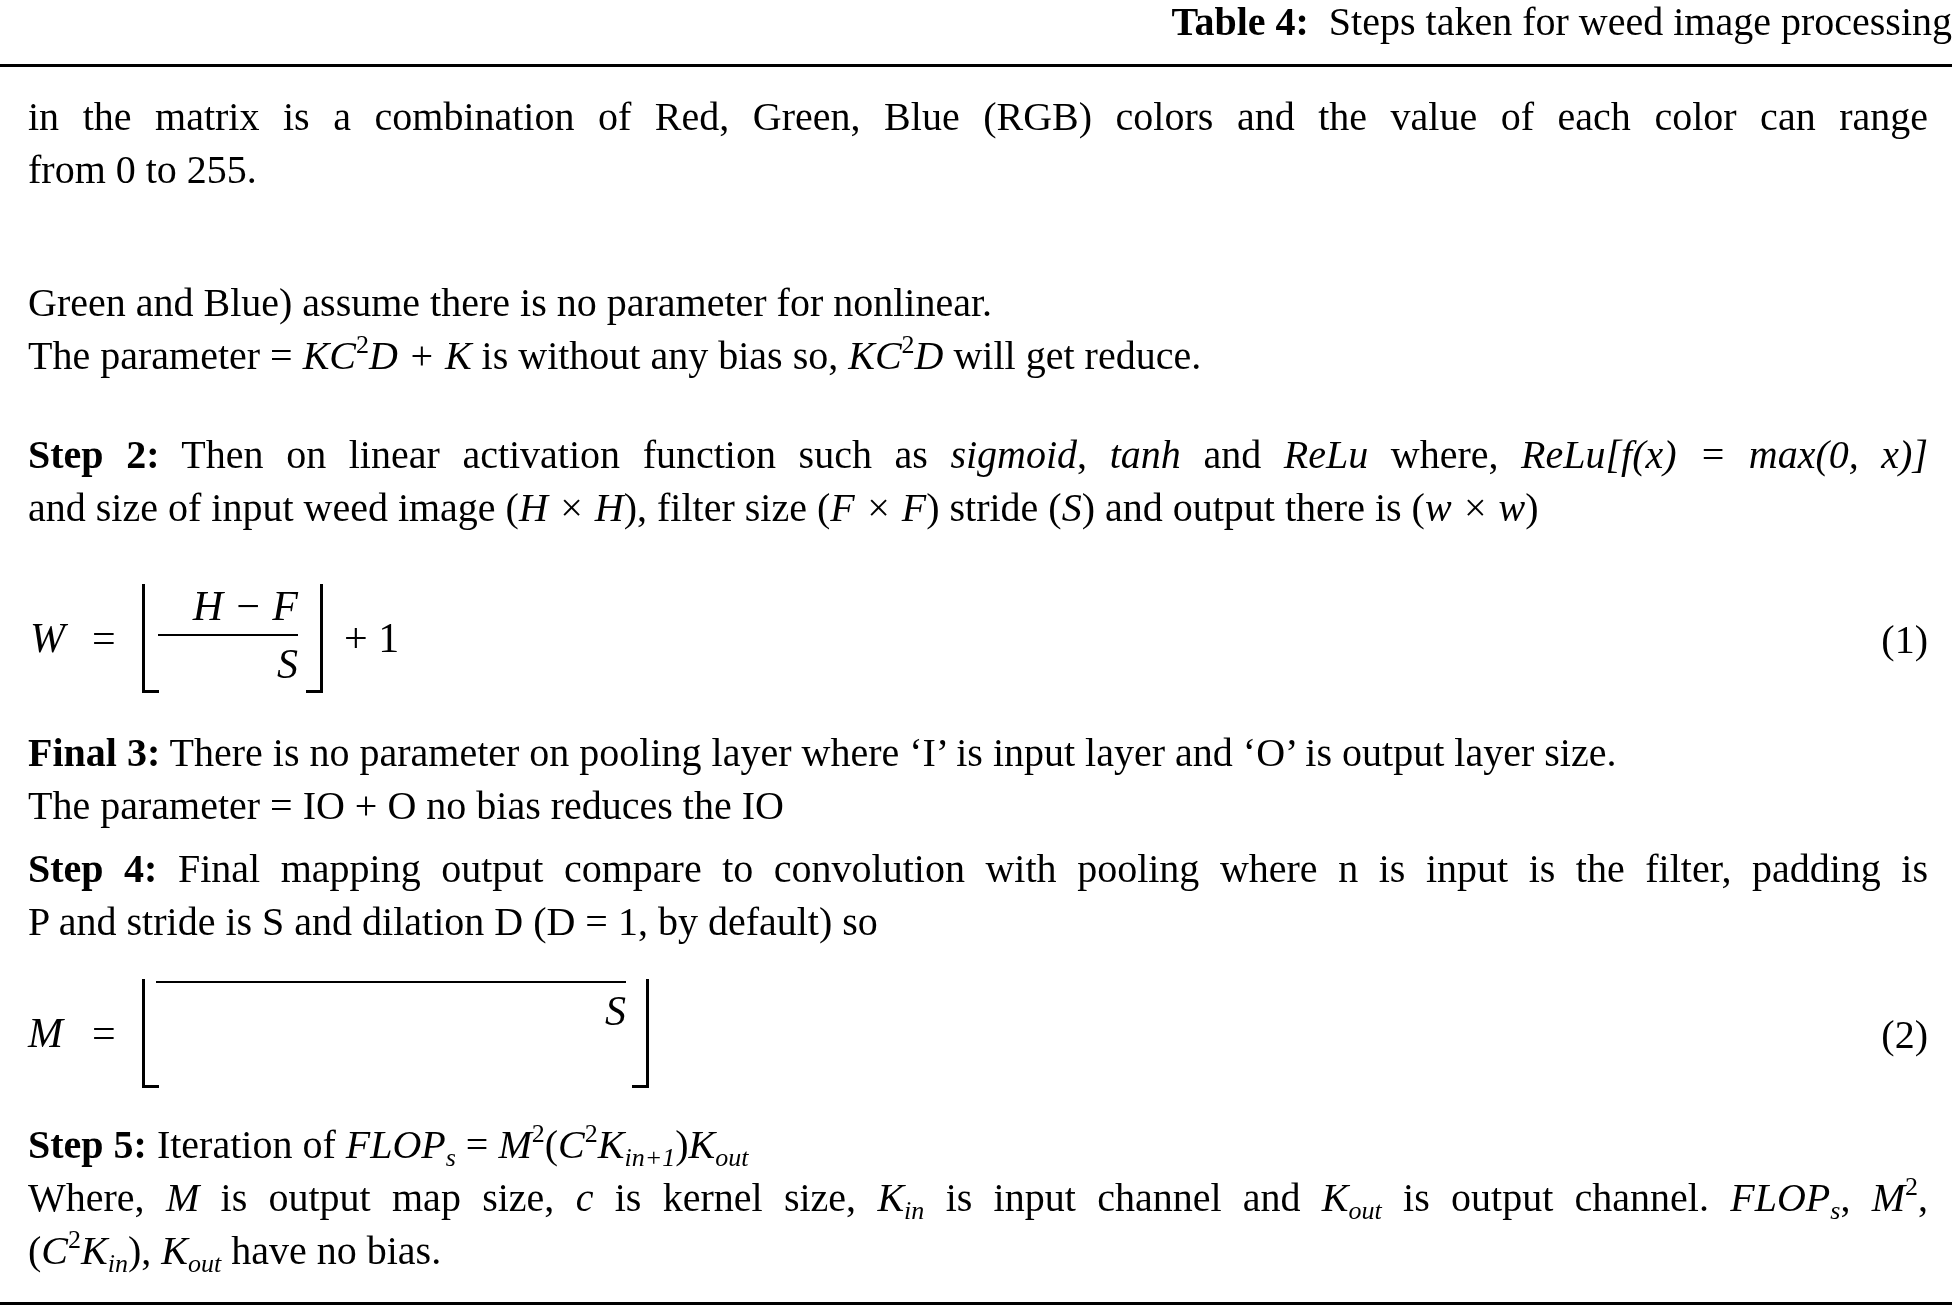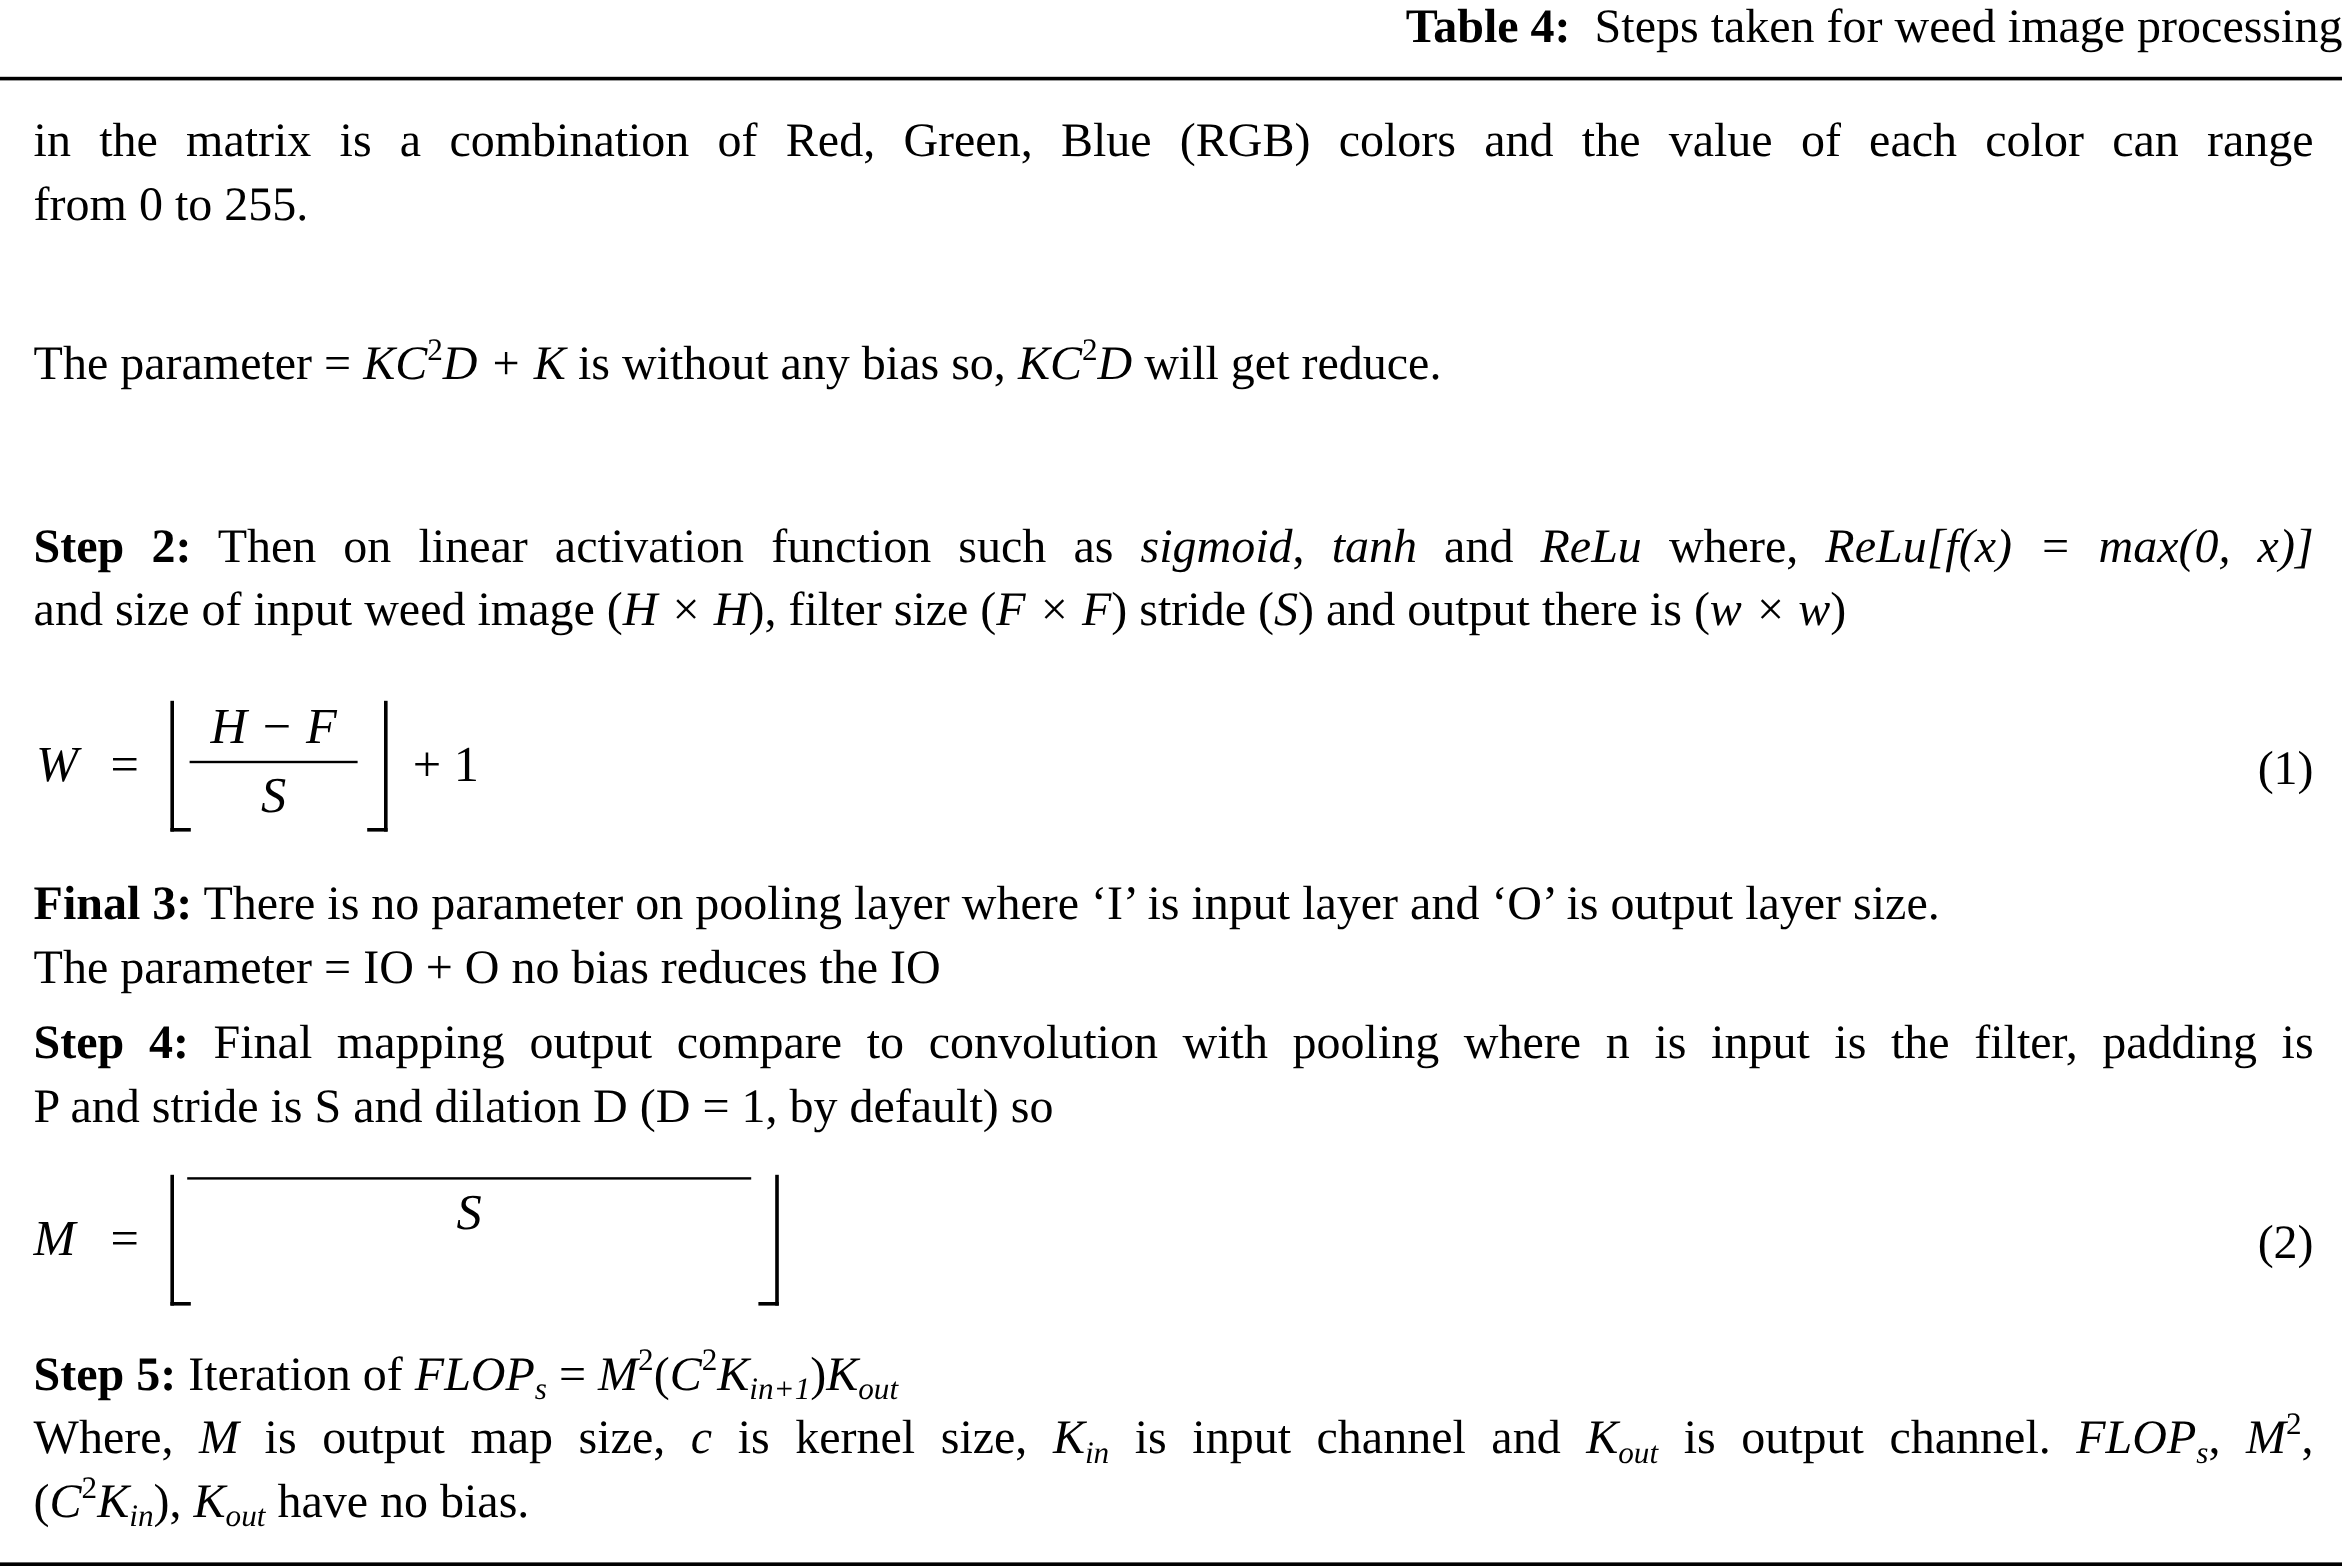--- a/index.html
+++ b/index.html
@@ -15,21 +15,21 @@
   .title b { font-weight: bold; }
   .rule { position: absolute; left: 0; width: 1952px; height: 3px; background: #000; }
   .rule.top { top: 64px; }
   .rule.bottom { top: 1302px; height: 3px; }
   .block {
     position: absolute; left: 28px; width: 1900px;
     font-size: 40px; line-height: 53px;
   }
   .line { white-space: nowrap; }
   .just { text-align: justify; text-align-last: justify; white-space: normal; }
-  i { font-style: italic; }
+  i { font-style: italic; text-align: right; }
   sub { font-size: 26px; vertical-align: -8px; line-height: 0; font-style: italic; }
   sup { font-size: 26px; vertical-align: 16px; line-height: 0; }
   b { font-weight: bold; }
   .eq {
     position: absolute; left: 28px; width: 1900px;
     font-size: 42px;
   }
   .eq .lhs { position: absolute; font-style: italic; }
   .eq .eqs { position: absolute; }
   .frac { position: absolute; text-align: center; }
@@ -49,20 +49,21 @@
 </div>
 
 <div class="rule top"></div>
 
 <div class="block" style="top:90px;">
   <div class="line just">in the matrix is a combination of Red, Green, Blue (RGB) colors and the value of each color can range</div>
   <div class="line">from 0 to 255.</div>
 </div>
 
 <div class="block" style="top:276px;">
+  <div class="line">Green and Blue) assume there is no parameter for nonlinear.</div>
   <div class="line"><span>The parameter = </span><i>KC</i><sup>2</sup><i>D + K</i><span> is without any bias so, </span><i>KC</i><sup>2</sup><i>D</i><span> will get reduce.</span></div>
 </div>
 
 <div class="block" style="top:428px;">
   <div class="line just"><b>Step 2:</b><span> Then on linear activation function such as </span><i>sigmoid</i><span>, </span><i>tanh</i><span> and </span><i>ReLu</i><span> where, </span><i>ReLu[f(x) = max(0, x)]</i></div>
   <div class="line"><span>and size of input weed image (</span><i>H × H</i><span>), filter size (</span><i>F × F</i><span>) stride (</span><i>S</i><span>) and output there is (</span><i>w × w</i><span>)</span></div>
 </div>
 
 <div class="eq" style="top:580px; height:120px;">
   <span class="lhs" style="left:2px; top:34px;">W</span>

